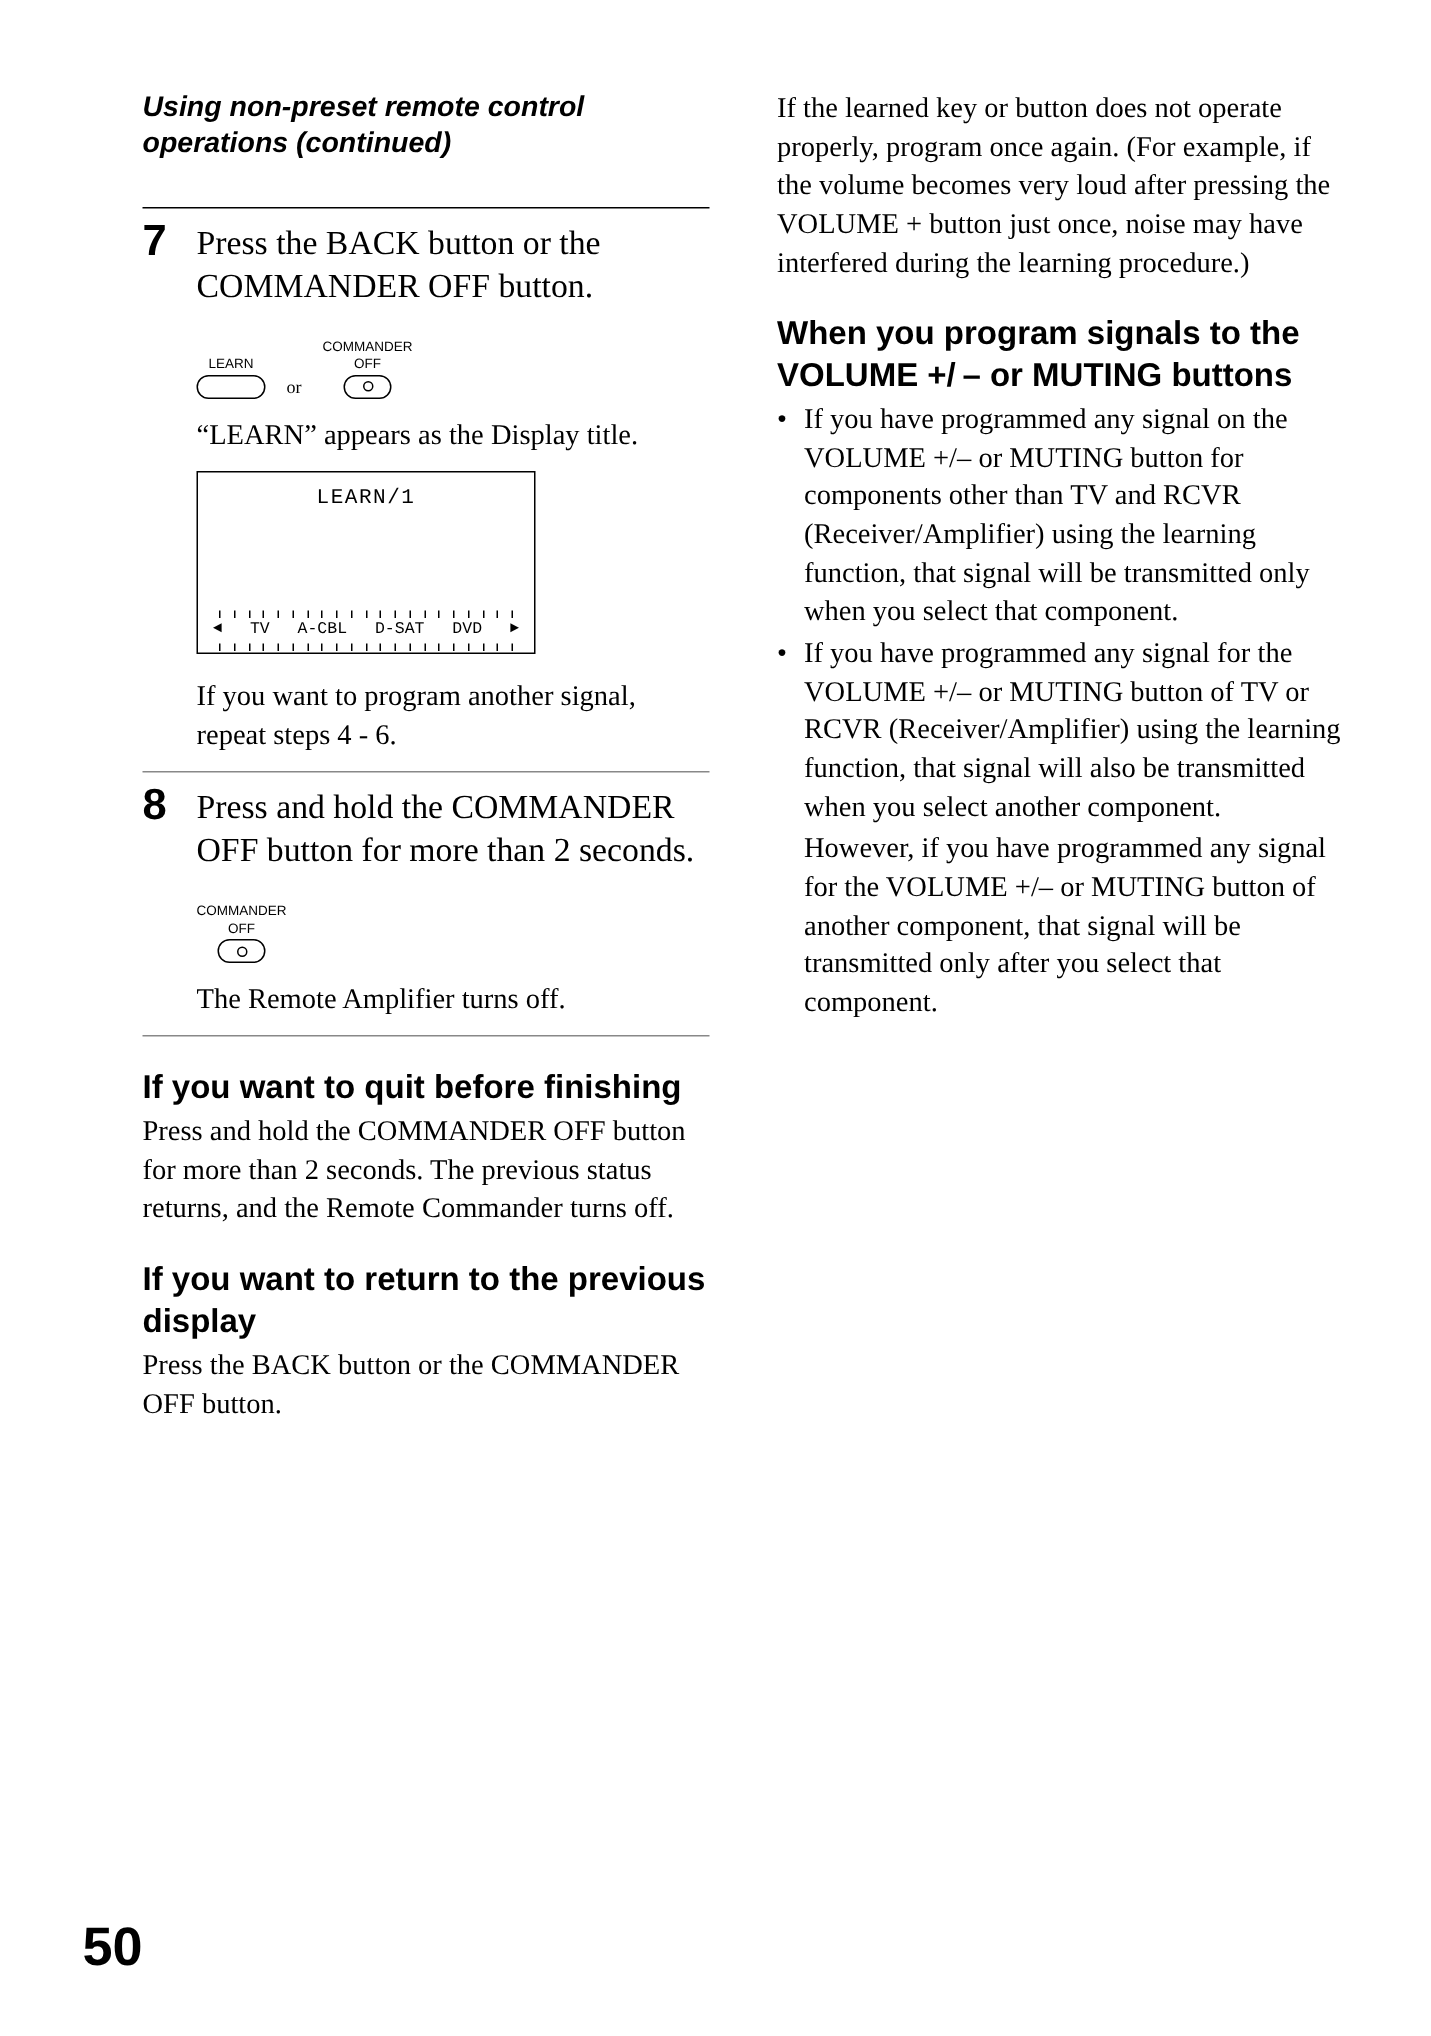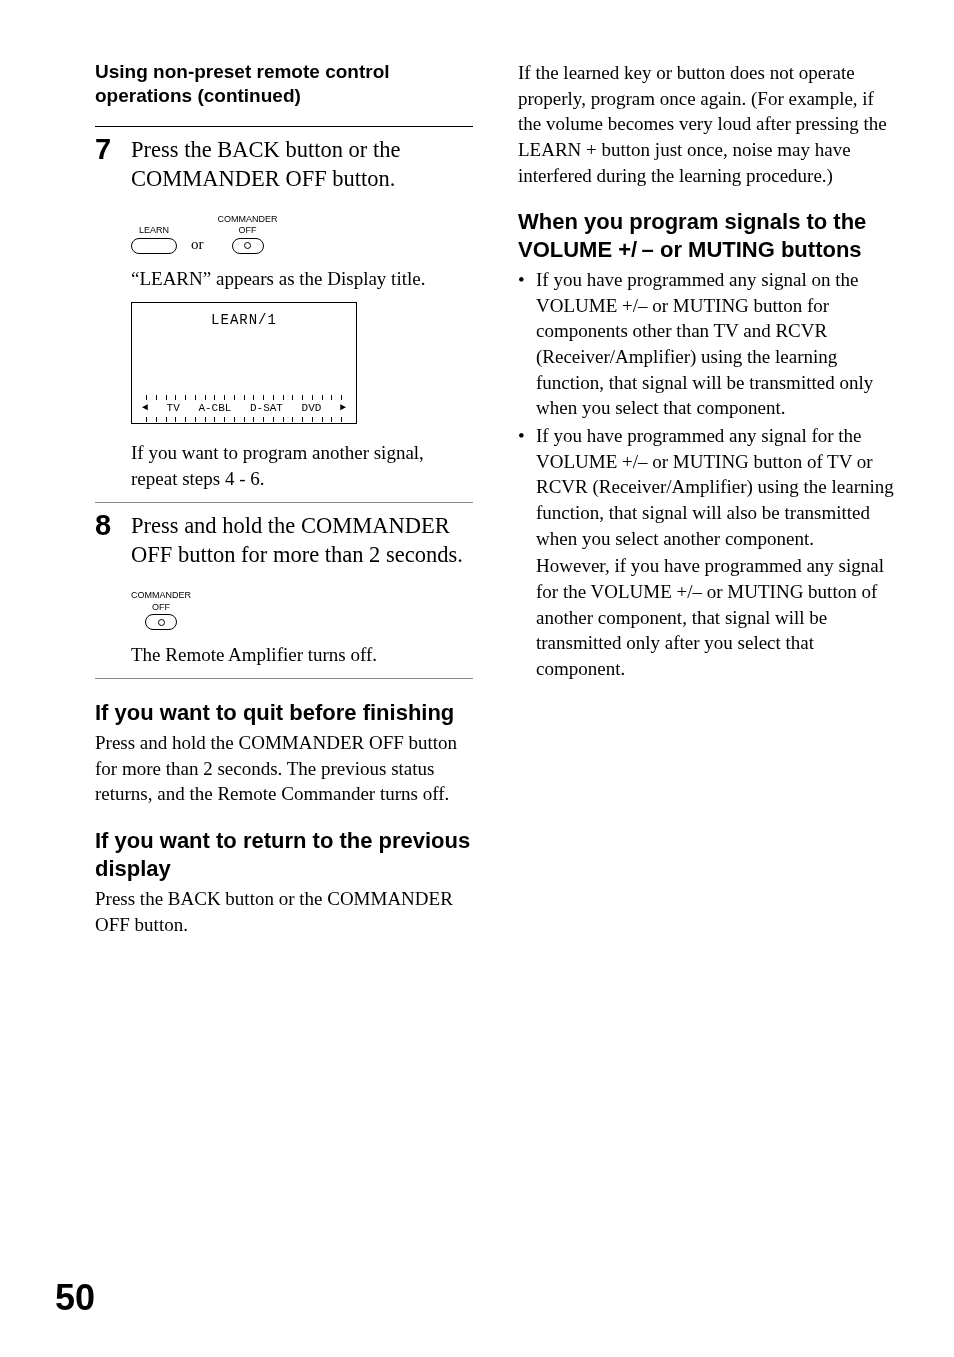--- a/index.html
+++ b/index.html
@@ -12,23 +12,24 @@
       position: relative;
       padding: 60px 58px 40px 95px;
     }
     .columns { display: flex; gap: 45px; }
     .col { width: 380px; }
     .col-left { }
     .col-right { }
     .running-head {
       font-family: Arial, Helvetica, sans-serif;
       font-weight: bold;
+      font-style: italic;
       font-size: 19px;
       line-height: 1.25;
-      margin-bottom: 18px;
+      margin-bottom: 30px;
     }
     .rule { border: none; border-top: 1.5px solid #000; margin: 12px 0 8px 0; }
     .rule-light { border: none; border-top: 1px solid #888; margin: 10px 0 8px 0; }
     .step {
       display: flex;
       align-items: flex-start;
       gap: 14px;
     }
     .step-num {
       font-family: Arial, Helvetica, sans-serif;
@@ -67,21 +68,21 @@
       width: 32px; height: 16px;
       border: 1.5px solid #000;
       border-radius: 12px;
       background: #fff;
       display: flex; align-items: center; justify-content: center;
     }
     .btn-round::after {
       content: "";
       width: 5px; height: 5px; border: 1px solid #000; border-radius: 50%;
     }
-    .or-text { font-size: 15px; padding-bottom: 0px; }
+    .or-text { font-size: 12px; padding-bottom: 0px; }
     .lcd {
       border: 1px solid #000;
       width: 226px;
       margin: 8px 0 16px 0;
       padding: 8px 10px 4px 10px;
       position: relative;
     }
     .lcd-top {
       font-family: 'Courier New', monospace;
       font-size: 14px;
@@ -264,21 +265,21 @@
     <hr class="rule-light">
 
     <div class="h2">If you want to quit before finishing</div>
     <div class="body-text">Press and hold the COMMANDER OFF button for more than 2 seconds. The previous status returns, and the Remote Commander turns off.</div>
 
     <div class="h2">If you want to return to the previous display</div>
     <div class="body-text">Press the BACK button or the COMMANDER OFF button.</div>
   </div>
 
   <div class="col col-right">
-    <div class="body-text">If the learned key or button does not operate properly, program once again. (For example, if the volume becomes very loud after pressing the LEARN + button just once, noise may have interfered during the learning procedure.)</div>
+    <div class="body-text">If the learned key or button does not operate properly, program once again. (For example, if the volume becomes very loud after pressing the VOLUME + button just once, noise may have interfered during the learning procedure.)</div>
 
     <div class="h2">When you program signals to the VOLUME +/ – or MUTING buttons</div>
 
     <div class="bullet-item">
       <div class="bullet-mark">•</div>
       <div>If you have programmed any signal on the VOLUME +/– or MUTING button for components other than TV and RCVR (Receiver/Amplifier) using the learning function, that signal will be transmitted only when you select that component.</div>
     </div>
     <div class="bullet-item">
       <div class="bullet-mark">•</div>
       <div>If you have programmed any signal for the VOLUME +/– or MUTING button of TV or RCVR (Receiver/Amplifier) using the learning function, that signal will also be transmitted when you select another component.</div>

